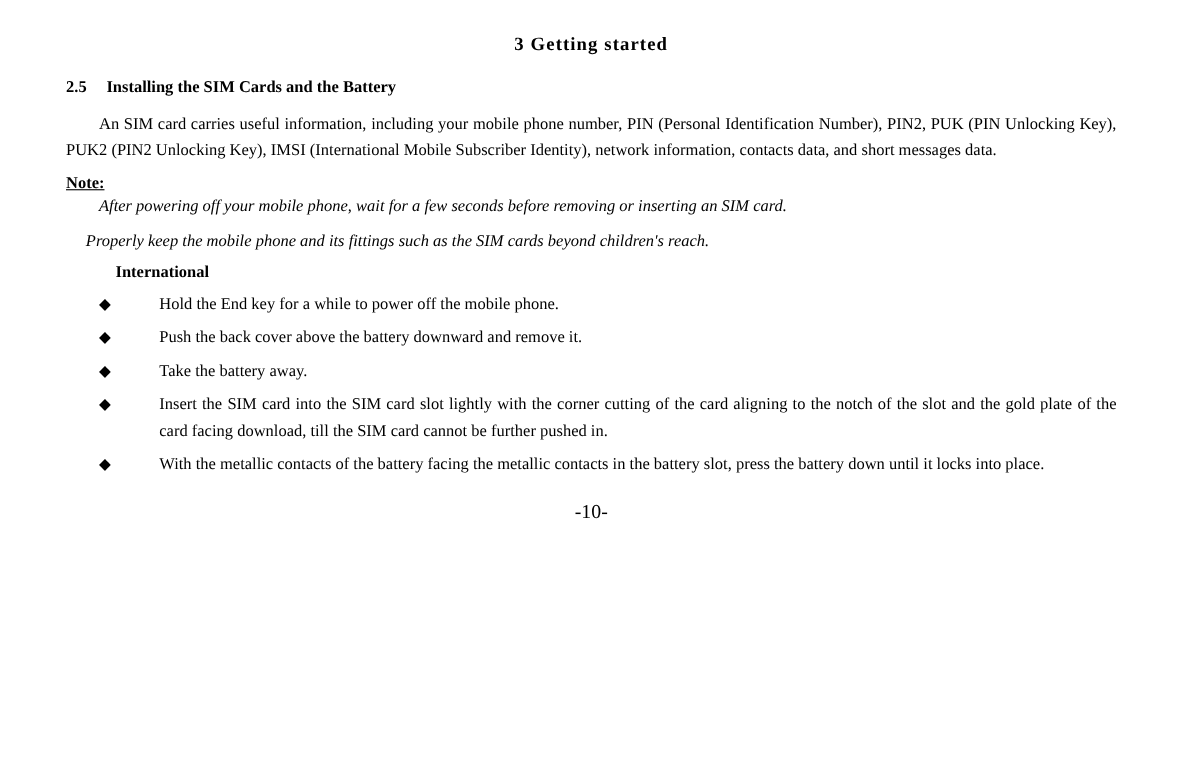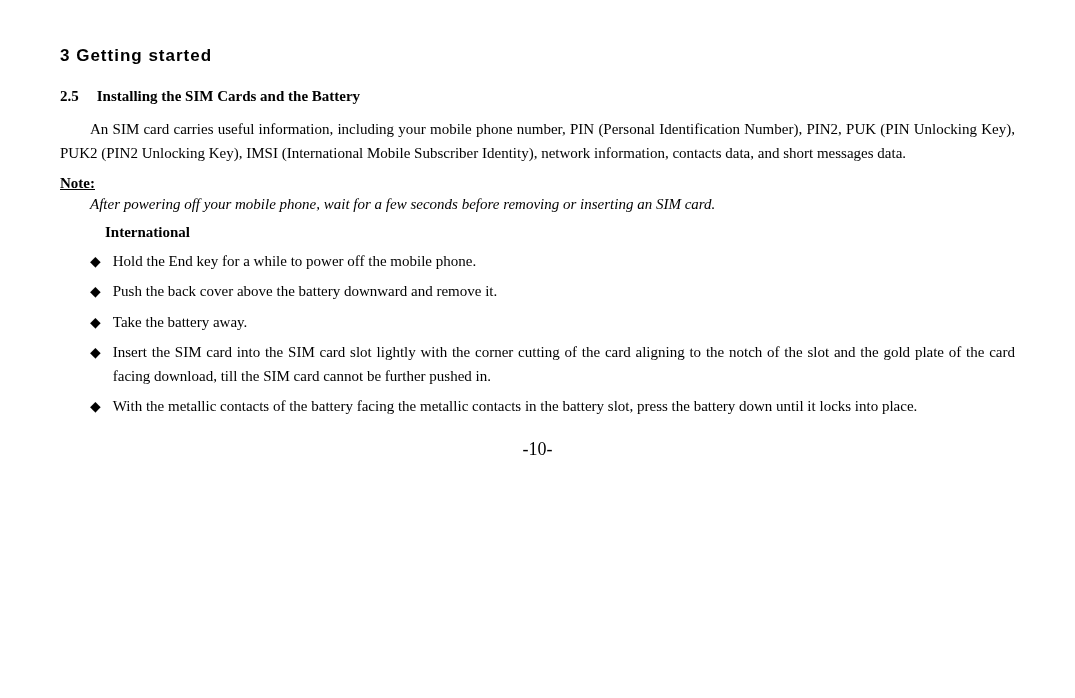--- a/index.html
+++ b/index.html
@@ -10,27 +10,26 @@
     body {
       background: #ffffff;
       font-family: "Times New Roman", Times, serif;
       font-size: 15px;
       color: #000000;
       width: 1075px;
       min-height: 698px;
       padding: 30px 60px 40px 60px;
     }
     .page-title {
-      text-align: left;
-      font-family: Liberation Sans, sans-serif;
+      text-align: center;
+      font-family: Liberation Serif, serif;
       font-size: 17px;
       font-weight: bold;
       letter-spacing: 1px;
       margin-bottom: 22px;
-      margin-top: 16px;
     }
     .section-heading {
       font-size: 15px;
       font-weight: bold;
       margin-bottom: 12px;
     }
     .section-heading .section-num {
       margin-right: 18px;
     }
     .body-paragraph {
@@ -78,20 +77,21 @@
       text-align: justify;
     }
     .bullet-diamond {
       font-size: 14px;
       margin-right: 12px;
       margin-top: 2px;
       flex-shrink: 0;
     }
     .bullet-text {
       flex: 1;
+      margin-left: 32px;
     }
     .page-footer {
       text-align: center;
       margin-top: 20px;
       font-size: 18px;
     }
   </style>
 </head>
 <body>
 
@@ -105,20 +105,21 @@
 
   <p class="body-paragraph">An SIM card carries useful information, including your mobile phone number, PIN (Personal Identification Number), PIN2, PUK (PIN Unlocking Key), PUK2 (PIN2 Unlocking Key), IMSI (International Mobile Subscriber Identity), network information, contacts data, and short messages data.</p>
 
   <p>
     <span class="note-label">Note:</span>
   </p>
 
   <p class="note-italic">After powering off your mobile phone, wait for a few seconds before removing or inserting an SIM card.</p>
 
 
+  <p class="note-italic-indent">Properly keep the mobile phone and its fittings such as the SIM cards beyond children's reach.</p>
 
   <div class="installation-heading">International</div>
 
   <ul class="bullet-list">
     <li>
       <span class="bullet-diamond">◆</span>
       <span class="bullet-text">Hold the End key for a while to power off the mobile phone.</span>
     </li>
     <li>
       <span class="bullet-diamond">◆</span>

